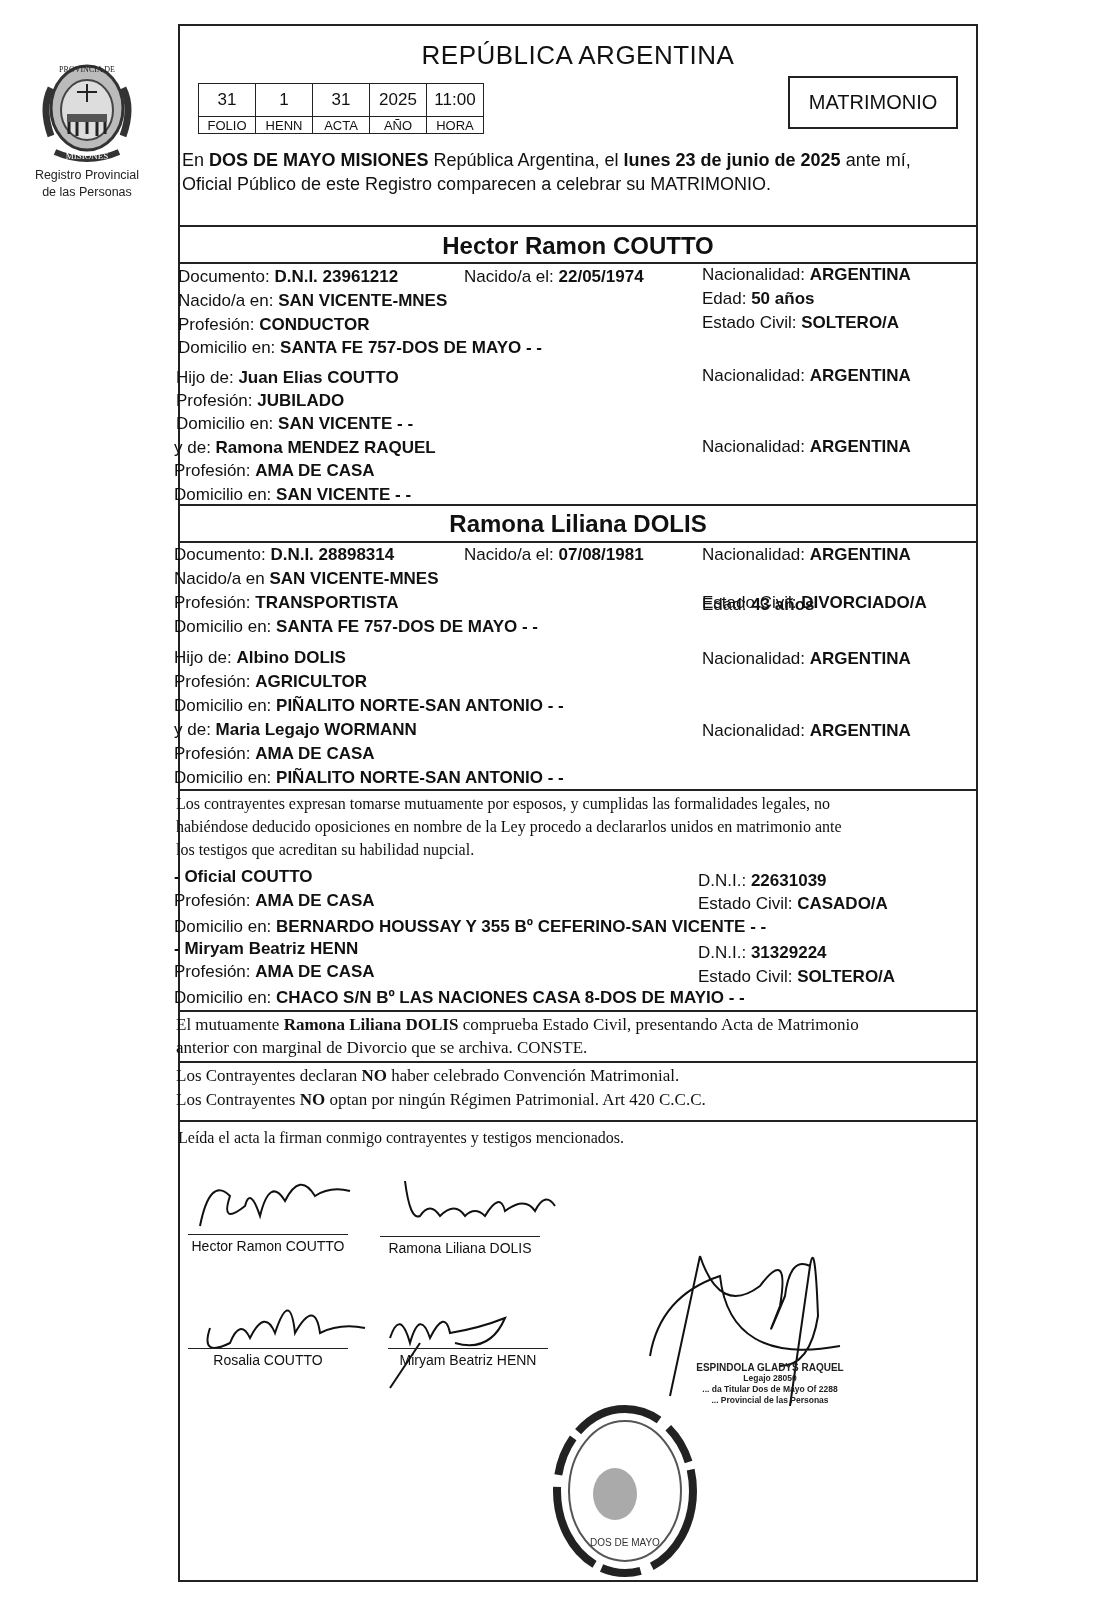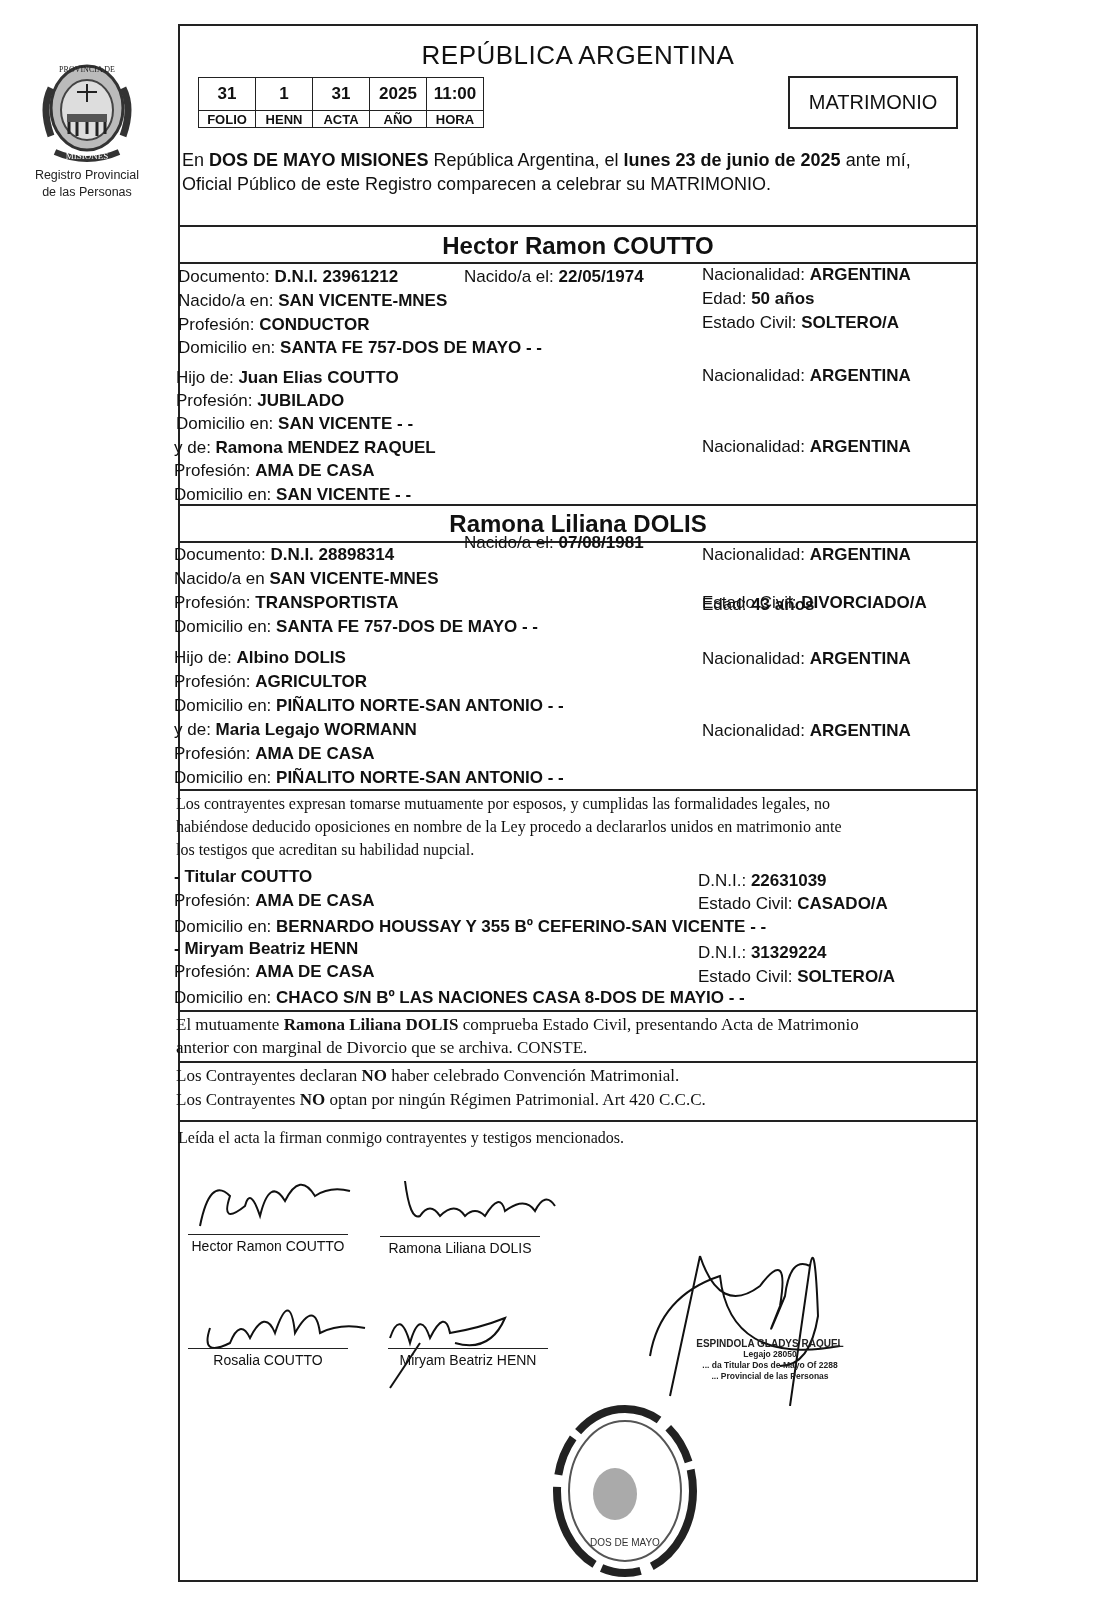--- a/index.html
+++ b/index.html
@@ -2,34 +2,34 @@
 <html><head>
 <meta charset="utf-8">
 <style>
   html, body { margin:0; padding:0; background:#fff; }
   body { width:1109px; height:1610px; position:relative; overflow:hidden; font-family:"Liberation Sans", sans-serif; color:#111; }
   .logo { position:absolute; left:22px; top:58px; width:130px; text-align:center; }
   .logo svg { display:block; margin:0 auto; }
   .logo .cap { font-size:12.5px; line-height:15px; color:#222; margin-top:2px; }
   .frame { position:absolute; left:178px; top:24px; width:800px; height:1558px; border:2px solid #222; border-top-width:2px; box-sizing:border-box; }
   .title { position:absolute; left:0; right:0; top:14px; text-align:center; font-size:26px; letter-spacing:0.5px; }
-  .grid { position:absolute; left:18px; top:51px; border-collapse:collapse;font-weight:bold; }
+  .grid { position:absolute; left:18px; top:57px; border-collapse:collapse; }
   .grid td { border:1.5px solid #222; text-align:center; padding:0; }
   .grid .v td { height:32px; font-size:17px; }
   .grid .l td { height:16px; font-size:13px; }
   .typebox { position:absolute; left:608px; top:50px; width:170px; height:53px; border:2px solid #222; box-sizing:border-box; display:flex; align-items:center; justify-content:center; font-size:20px; }
   .intro { position:absolute; left:2px; top:122px; font-size:18px; line-height:24px; width:790px; }
   .hline { position:absolute; left:-2px; right:-2px; border-top:2px solid #222; }
   .sec-title { position:absolute; left:0; right:0; text-align:center; font-weight:bold; font-size:24px; }
   .row { position:absolute; font-size:17px; line-height:22px; white-space:nowrap; }
   .row b { font-weight:bold; }
   .para { position:absolute; left:-4px; width:800px; font-size:17px; line-height:23px;font-family:Liberation Serif, serif; }
   .sig-line { position:absolute; height:0; border-top:1.5px solid #222; }
   .sig-name { position:absolute; font-size:14px; text-align:center; }
-  .stamp-text { position:absolute; font-size:8.5px; font-weight:bold; text-align:center; line-height:11px; color:#222; }
+  .stamp-text { position:absolute; font-size:8.5px; font-weight:bold; text-align:center; line-height:11px; color:#222;margin-top:24px; }
 </style>
 </head>
 <body>
 
 <div class="logo">
   <svg width="100" height="108" viewBox="0 0 100 108">
     <ellipse cx="50" cy="50" rx="36" ry="42" fill="#bbb" stroke="#333" stroke-width="3"></ellipse>
     <ellipse cx="50" cy="52" rx="26" ry="30" fill="#ddd" stroke="#444" stroke-width="2"></ellipse>
     <path d="M14 30 Q4 50 14 78" stroke="#333" stroke-width="7" fill="none"></path>
     <path d="M86 30 Q96 50 86 78" stroke="#333" stroke-width="7" fill="none"></path>
@@ -95,21 +95,21 @@
   <div class="row" style="left:-6px;top:411px"><span>y de: </span><b>Ramona MENDEZ RAQUEL</b></div>
   <div class="row" style="left:522px;top:410px"><span>Nacionalidad: </span><b>ARGENTINA</b></div>
   <div class="row" style="left:-6px;top:434px"><span>Profesión: </span><b>AMA DE CASA</b></div>
   <div class="row" style="left:-6px;top:458px"><span>Domicilio en: </span><b>SAN VICENTE - -</b></div>
 
   <div class="hline" style="top:478px"></div>
   <div class="sec-title" style="top:484px">Ramona Liliana DOLIS</div>
   <div class="hline" style="top:515px"></div>
 
   <div class="row" style="left:-6px;top:518px"><span>Documento: </span><b>D.N.I. 28898314</b></div>
-  <div class="row" style="left:284px;top:506px"><span>Nacido/a el: </span><b>07/08/1981</b></div>
+  <div class="row" style="left:284px;top:518px"><span>Nacido/a el: </span><b>07/08/1981</b></div>
   <div class="row" style="left:522px;top:518px"><span>Nacionalidad: </span><b>ARGENTINA</b></div>
   <div class="row" style="left:-6px;top:542px"><span>Nacido/a en </span><b>SAN VICENTE-MNES</b></div>
   <div class="row" style="left:522px;top:568px"><span>Edad: </span><b>43 años</b></div>
   <div class="row" style="left:-6px;top:566px"><span>Profesión: </span><b>TRANSPORTISTA</b></div>
   <div class="row" style="left:522px;top:566px"><span>Estado Civil: </span><b>DIVORCIADO/A</b></div>
   <div class="row" style="left:-6px;top:590px"><span>Domicilio en: </span><b>SANTA FE 757-DOS DE MAYO - -</b></div>
 
   <div class="row" style="left:-6px;top:621px"><span>Hijo de: </span><b>Albino DOLIS</b></div>
   <div class="row" style="left:522px;top:622px"><span>Nacionalidad: </span><b>ARGENTINA</b></div>
   <div class="row" style="left:-6px;top:645px"><span>Profesión: </span><b>AGRICULTOR</b></div>
@@ -119,21 +119,21 @@
   <div class="row" style="left:-6px;top:717px"><span>Profesión: </span><b>AMA DE CASA</b></div>
   <div class="row" style="left:-6px;top:741px"><span>Domicilio en: </span><b>PIÑALITO NORTE-SAN ANTONIO - -</b></div>
 
   <div class="hline" style="top:763px"></div>
   <div class="para" style="top:766px;font-size:16px;">
     <div>Los contrayentes expresan tomarse mutuamente por esposos, y cumplidas las formalidades legales, no</div>
     <div>habiéndose deducido oposiciones en nombre de la Ley procedo a declararlos unidos en matrimonio ante</div>
     <div>los testigos que acreditan su habilidad nupcial.</div>
   </div>
 
-  <div class="row" style="left:-6px;top:840px"><b>- Titular COUTTO</b></div>
+  <div class="row" style="left:-6px;top:840px"><b>- Oficial COUTTO</b></div>
   <div class="row" style="left:518px;top:844px"><span>D.N.I.: </span><b>22631039</b></div>
   <div class="row" style="left:-6px;top:864px"><span>Profesión: </span><b>AMA DE CASA</b></div>
   <div class="row" style="left:518px;top:867px"><span>Estado Civil: </span><b>CASADO/A</b></div>
   <div class="row" style="left:-6px;top:890px"><span>Domicilio en: </span><b>BERNARDO HOUSSAY Y 355 Bº CEFERINO-SAN VICENTE - -</b></div>
   <div class="row" style="left:-6px;top:912px"><b>- Miryam Beatriz HENN</b></div>
   <div class="row" style="left:518px;top:916px"><span>D.N.I.:  </span><b>31329224</b></div>
   <div class="row" style="left:-6px;top:935px"><span>Profesión: </span><b>AMA DE CASA</b></div>
   <div class="row" style="left:518px;top:940px"><span>Estado Civil: </span><b>SOLTERO/A</b></div>
   <div class="row" style="left:-6px;top:961px"><span>Domicilio en: </span><b>CHACO S/N Bº LAS NACIONES CASA 8-DOS DE MAYIO - -</b></div>
 

